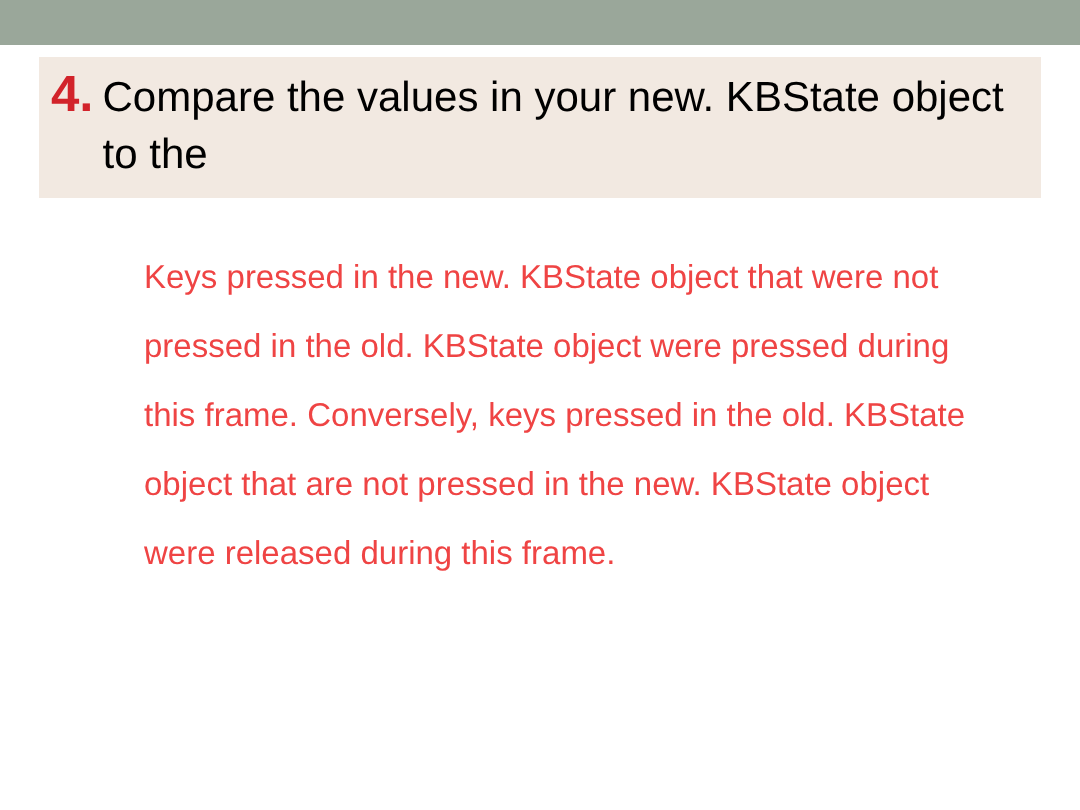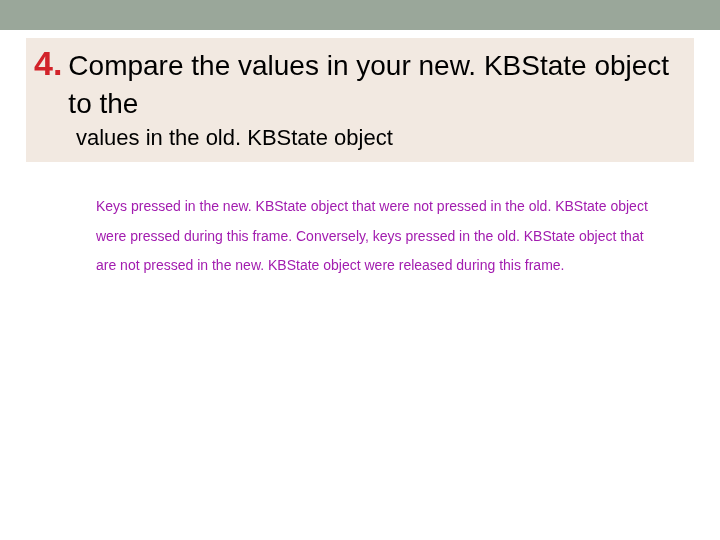--- a/index.html
+++ b/index.html
@@ -39,31 +39,30 @@
     line-height: 1.35;
   }
   .heading-continue {
     margin-left: 42px;
     font-size: 22px;
     color: #000;
     line-height: 1.35;
   }
   .body-block {
     margin: 30px 60px 0 96px;
-    font-size: 14px;
-    color: #a21caf;
+    font-size: 22px;
+    color: #ef4444;
     line-height: 2.1;
   }
 </style>
 </head>
 <body>
 
 <div class="top-bar"></div>
 
 <div class="heading-box">
   <div class="heading-line">
     <span class="step-number">4.</span>
     <span class="heading-text">Compare the values in your new. KBState object to the</span>
   </div>
-  <div class="heading-continue">values in the old. KBState object</div>
 </div>
 
 <div class="body-block">Keys pressed in the new. KBState object that were not pressed in the old. KBState object were pressed during this frame. Conversely, keys pressed in the old. KBState object that are not pressed in the new. KBState object were released during this frame.</div>
 
 </body></html>

